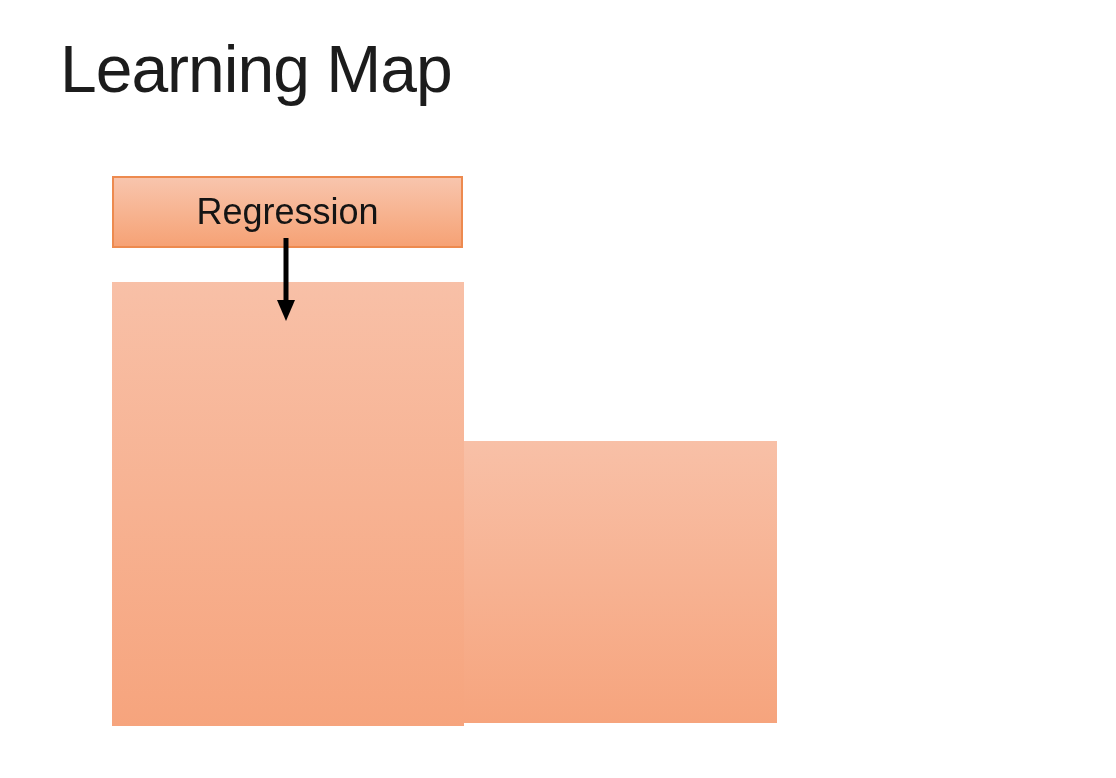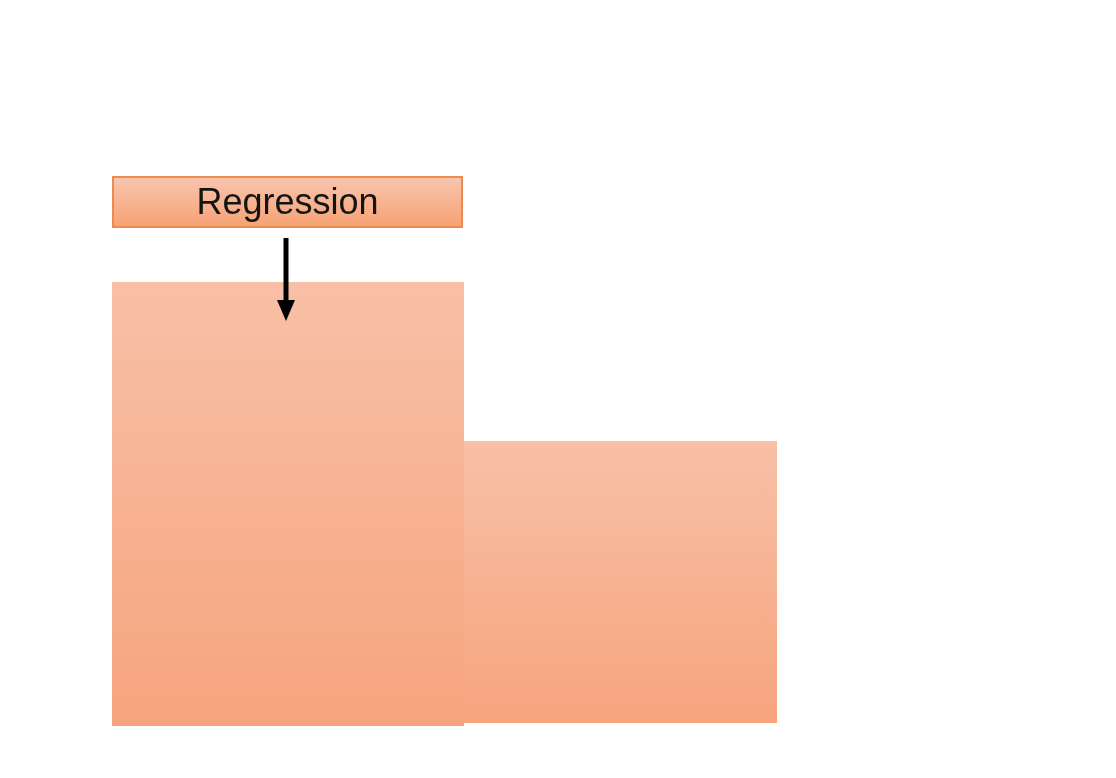--- a/index.html
+++ b/index.html
@@ -43,21 +43,21 @@
     left: 464px;
     top: 441px;
     width: 313px;
     height: 282px;
   }
   .regression-box {
     position: absolute;
     left: 112px;
     top: 176px;
     width: 351px;
-    height: 52px;
+    height: 72px;
     box-sizing: border-box;
     border: 2px solid var(--regression-border, #ed8a4f);
     background: linear-gradient(to bottom, var(--regression-fill-top, #f8c5ad), var(--regression-fill-bottom, #f6a275));
     display: flex;
     align-items: center;
     justify-content: center;
   }
   .shape-label {
     font-size: 36px;
     line-height: 1;
@@ -76,20 +76,21 @@
     left: 346px;
     top: 677px;
     z-index: 4;
   }
 </style>
 </head>
 <body>
 
 <div class="slide">
 
+  <div class="slide-title">Learning Map</div>
 
   <div class="area area-left"></div>
 
   <div class="area area-right"></div>
 
   <div class="regression-box">
     <span class="shape-label">Regression</span>
   </div>
 
   <svg class="down-arrow" width="32" height="84" viewBox="0 0 32 84" aria-hidden="true">

